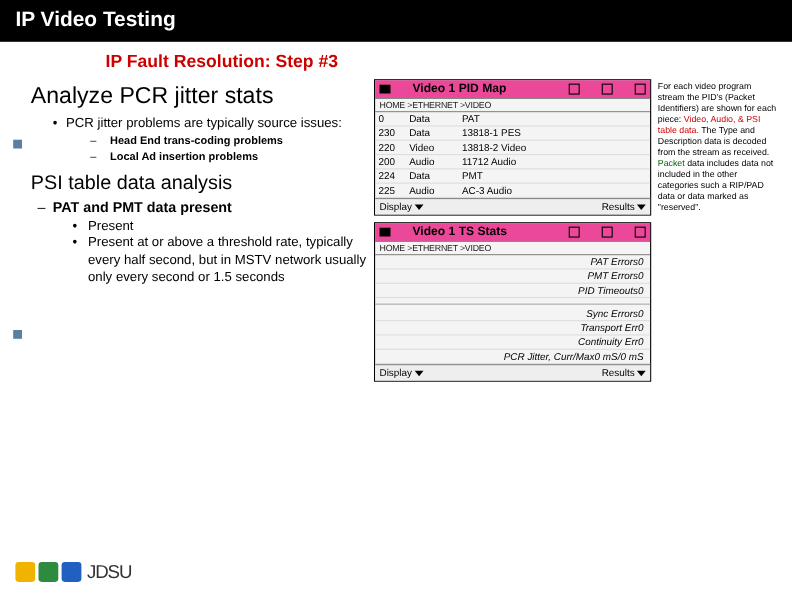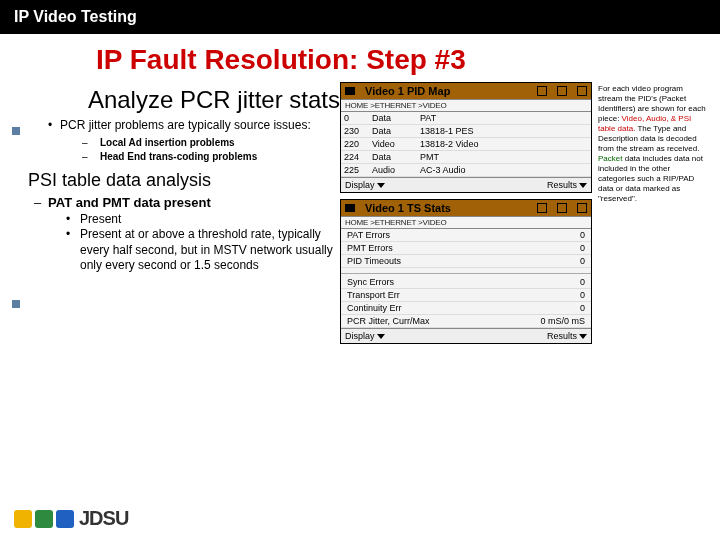--- a/index.html
+++ b/index.html
@@ -1,74 +1,74 @@
 <!DOCTYPE html>
 <html><head>
 <meta charset="utf-8">
 <style>
   * { box-sizing: border-box; margin: 0; padding: 0; }
   body { width: 720px; height: 540px; font-family: Arial, Helvetica, sans-serif; background: #fff; position: relative; }
-  .titlebar { background: #000; color: #fff; font-size: 16px; font-weight: bold; padding: 8px 16px 8px 2px; }
+  .titlebar { background: #000; color: #fff; font-size: 19px; font-weight: bold; padding: 8px 16px 8px 2px; }
   .titlebar span { padding-left: 12px; }
-  .subtitle { color: #c00; font-weight: bold; font-size: 28px; padding: 10px 0 6px 96px; }
+  .subtitle { color: #c00; font-weight: bold; font-size: 16px; padding: 10px 0 6px 96px; }
   .content { display: flex; padding-left: 10px; }
   .left { width: 330px; font-size: 13px; }
-  .s1h { font-size: 24px; padding: 4px 0 4px 18px; text-align: right; }
+  .s1h { font-size: 21px; padding: 4px 0 4px 18px; }
   .sq { position: absolute; left: 12px; width: 8px; height: 8px; background: #5a7fa3; }
   .sq1 { top: 127px; }
   .sq2 { top: 300px; }
   .b1 { padding-left: 50px; position: relative; font-size: 12px; line-height: 1.3; margin-bottom: 2px; }
   .b1::before { content: "•"; position: absolute; left: 38px; }
   .b2 { padding-left: 90px; position: relative; font-size: 10px; font-weight: bold; line-height: 1.3; margin-bottom: 1px; }
   .b2::before { content: "–"; position: absolute; left: 72px; font-weight: normal; }
   .s2h { font-size: 18px; padding: 6px 0 4px 18px; }
   .d1 { padding-left: 38px; position: relative; font-size: 13px; font-weight: bold; margin-bottom: 2px; }
   .d1::before { content: "–"; position: absolute; left: 24px; font-weight: normal; }
   .c1 { padding-left: 70px; position: relative; font-size: 12px; line-height: 1.3; }
   .c1::before { content: "•"; position: absolute; left: 56px; }
   .center { width: 252px; display: flex; flex-direction: column; gap: 6px; padding-top: 0; }
   .panel { border: 1px solid #000; background: #f4f4f4; font-size: 9px; }
-  .phead { background: #a16207; border-bottom: 1px solid #888; padding: 2px 4px; display: flex; align-items: center; gap: 10px; }
+  .phead { background: #ec4899; border-bottom: 1px solid #888; padding: 2px 4px; display: flex; align-items: center; gap: 20px; }
   .phead .cam { width: 10px; height: 8px; background: #000; display: inline-block; }
   .phead .ht { font-weight: bold; font-size: 11px; flex: 1; }
   .phead .ic { width: 10px; height: 10px; border: 1px solid #000; display: inline-block; }
   .ppath { border-bottom: 1px solid #888; padding: 1px 4px; font-size: 8px; letter-spacing: -0.2px; color: #222; }
   .ptbl { width: 100%; border-collapse: collapse; font-size: 9px; }
   .ptbl th { text-align: left; font-weight: normal; border-bottom: 1px solid #aaa; padding: 1px 3px; background: #eaeaea; }
   .ptbl td { padding: 1px 3px; border-bottom: 1px solid #ddd; }
   .ptbl td:nth-child(1){ width: 28px; }
   .ptbl td:nth-child(2){ width: 48px; margin-top: 26px; }
   .pstats { font-size: 9px; }
-  .prow { display: flex; justify-content: space-between; padding: 1px 6px; border-bottom: 1px solid #ddd; }
+  .prow { display: flex; justify-content: flex-end; padding: 1px 6px; border-bottom: 1px solid #ddd; font-style: italic; }
   .pfoot { background: #eee; border-top: 1px solid #888; padding: 2px 4px; display: flex; justify-content: space-between; font-size: 9px; }
   .pfoot span { display: inline-flex; align-items: center; gap: 2px; }
   .tri { display:inline-block; width:0; height:0; border-left:4px solid transparent; border-right:4px solid transparent; border-top:5px solid #000; }
   .right { width: 118px; font-size: 8px; line-height: 1.25; padding: 2px 4px 0 6px; }
   .right .t1 { color: #c00; }
   .right .t2 { color: #060; }
   .logo { position: absolute; left: 14px; bottom: 10px; display: flex; align-items: center; gap: 3px; }
   .logo .sw { width: 18px; height: 18px; border-radius: 3px; }
-  .logo .lw { font-weight: bold; font-size: 20px; color: #333; letter-spacing: -1px; margin-left: 2px; }
+  .logo .lw { font-weight: normal; font-size: 17px; color: #333; letter-spacing: -1px; margin-left: 2px; }
   .divgap { height: 6px; border-bottom: 1px solid #aaa; margin-bottom: 2px; }
 </style>
 </head>
 <body>
 
 <div class="titlebar"><span>IP Video Testing</span></div>
 <div class="subtitle">IP Fault Resolution: Step #3</div>
 
 <div class="sq sq1"></div>
 <div class="sq sq2"></div>
 
 <div class="content">
   <div class="left">
     <div class="s1h">Analyze PCR jitter stats</div>
     <div class="b1">PCR jitter problems are typically source issues:</div>
+    <div class="b2">Head End trans-coding problems</div>
     <div class="b2">Local Ad insertion problems</div>
-    <div class="b2">Head End trans-coding problems</div>
 
     <div class="s2h">PSI table data analysis</div>
     <div class="d1">PAT and PMT data present</div>
     <div class="c1">Present</div>
     <div class="c1">Present at or above a threshold rate, typically every half second, but in MSTV network usually only every second or 1.5 seconds</div>
   </div>
 
   <div class="center">
     <div class="panel">
       <div class="phead">
@@ -88,20 +88,25 @@
             </tr>
         <tr>
               <td>230</td>
               <td>Data</td>
               <td>13818-1 PES</td>
             </tr>
         <tr>
               <td>220</td>
               <td>Video</td>
               <td>13818-2 Video</td>
+            </tr>
+        <tr>
+              <td>200</td>
+              <td>Audio</td>
+              <td>11712 Audio</td>
             </tr>
         <tr>
               <td>224</td>
               <td>Data</td>
               <td>PMT</td>
             </tr>
         <tr>
               <td>225</td>
               <td>Audio</td>
               <td>AC-3 Audio</td>

